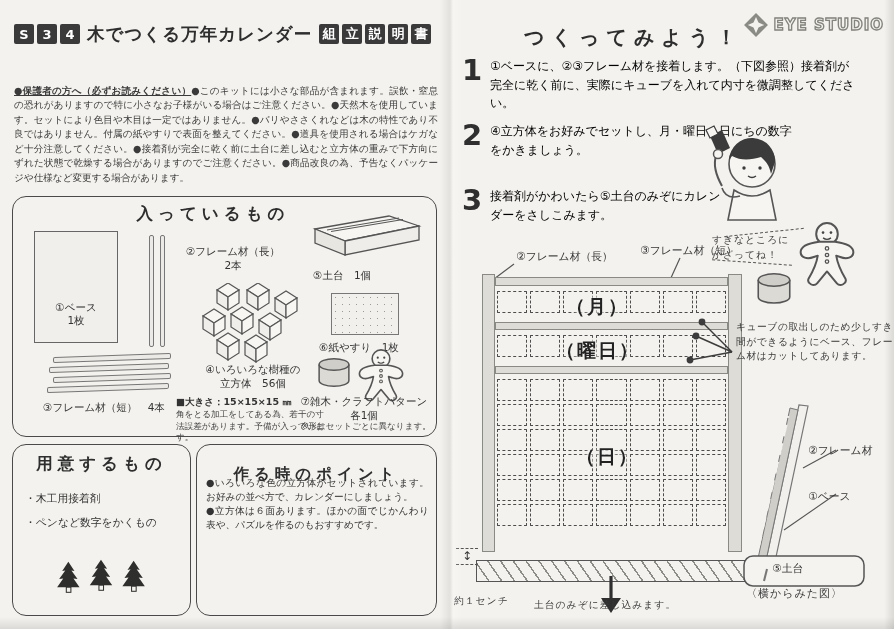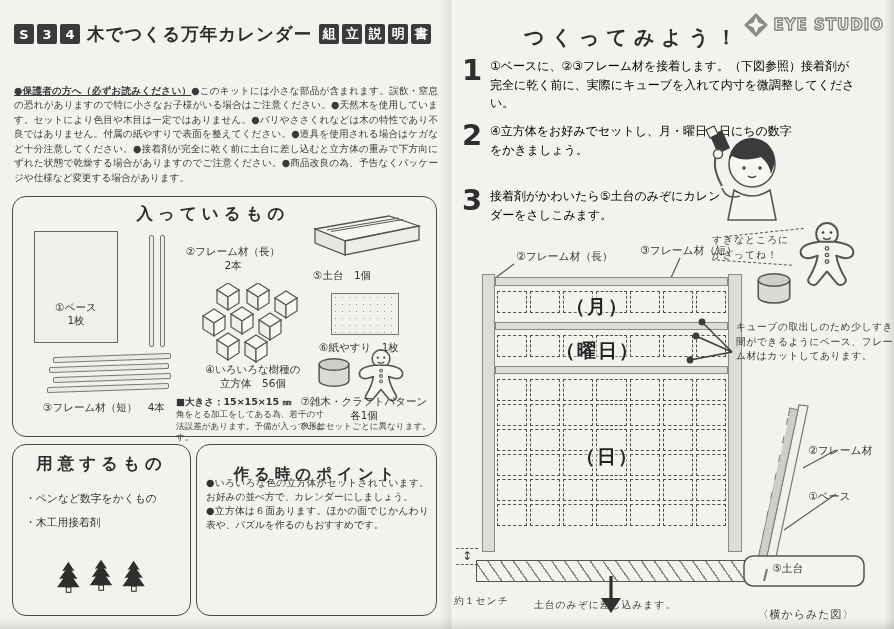--- a/index.html
+++ b/index.html
@@ -175,22 +175,22 @@
       <div class="abs small-label" style="left:276px;top:198px;width:150px;text-align:center;">
         <div>⑦雑木・クラフトパターン</div>
         <div>各1個</div>
       </div>
       <div class="abs tiny-note" style="left:288px;top:224px;width:130px;text-align:center;">※形はセットごとに異なります。</div>
     </div>
 
     <div class="roundbox" style="left:12px;top:444px;width:179px;height:172px;">
       <div class="abs boxtitle" style="left:0;top:8px;width:100%;">用意するもの</div>
       <div class="abs prepare-items" style="left:12px;top:42px;width:158px;">
+          <div class="">・木工用接着剤</div>
           <div class="">・ペンなど数字をかくもの</div>
-          <div class="">・木工用接着剤</div>
         </div>
       <svg class="abs" style="left:38px;top:108px;" width="102" height="46" viewBox="0 0 100 32">
         <use href="#sym-tree" x="6" y="2"></use>
           <use href="#sym-tree" x="38" y="0"></use>
           <use href="#sym-tree" x="70" y="1"></use>
       </svg>
     </div>
 
     <div class="roundbox" style="left:196px;top:444px;width:241px;height:172px;">
       <div class="abs boxtitle" style="left:0;top:19px;width:100%;font-size:15.5px;">作る時のポイント</div>
@@ -363,19 +363,19 @@
       <polygon points="16,170 24,172 58,12 50,10" fill="#cfcec9" stroke="#777" stroke-width="1"></polygon>
       <line x1="14" y1="168" x2="48" y2="18" stroke="#f3f2ee" stroke-width="3" stroke-dasharray="12 7"></line>
       <line x1="63" y1="70" x2="96" y2="52" stroke="#555" stroke-width="1.1"></line>
       <line x1="44" y1="132" x2="96" y2="96" stroke="#555" stroke-width="1.1"></line>
       <rect x="4" y="158" width="120" height="30" rx="9" fill="#f4f3ef" stroke="#555" stroke-width="1.5"></rect>
       <line x1="27" y1="171" x2="24" y2="183" stroke="#777" stroke-width="2"></line>
     </svg>
     <div class="abs dlabel" style="left:358px;top:444px;">②フレーム材</div>
     <div class="abs dlabel" style="left:358px;top:490px;">①ベース</div>
     <div class="abs dlabel" style="left:322px;top:562px;">⑤土台</div>
-    <div class="abs hand" style="left:296px;top:607px;width:120px;text-align:center;font-size:11px;">〈横からみた図〉</div>
+    <div class="abs hand" style="left:296px;top:586px;width:120px;text-align:left;font-size:11px;">〈横からみた図〉</div>
   </div>
 
   <div class="fold"></div>
   <div class="edge-b"></div>
   <div class="edge-r"></div>
 </div>
 
 </body></html>

